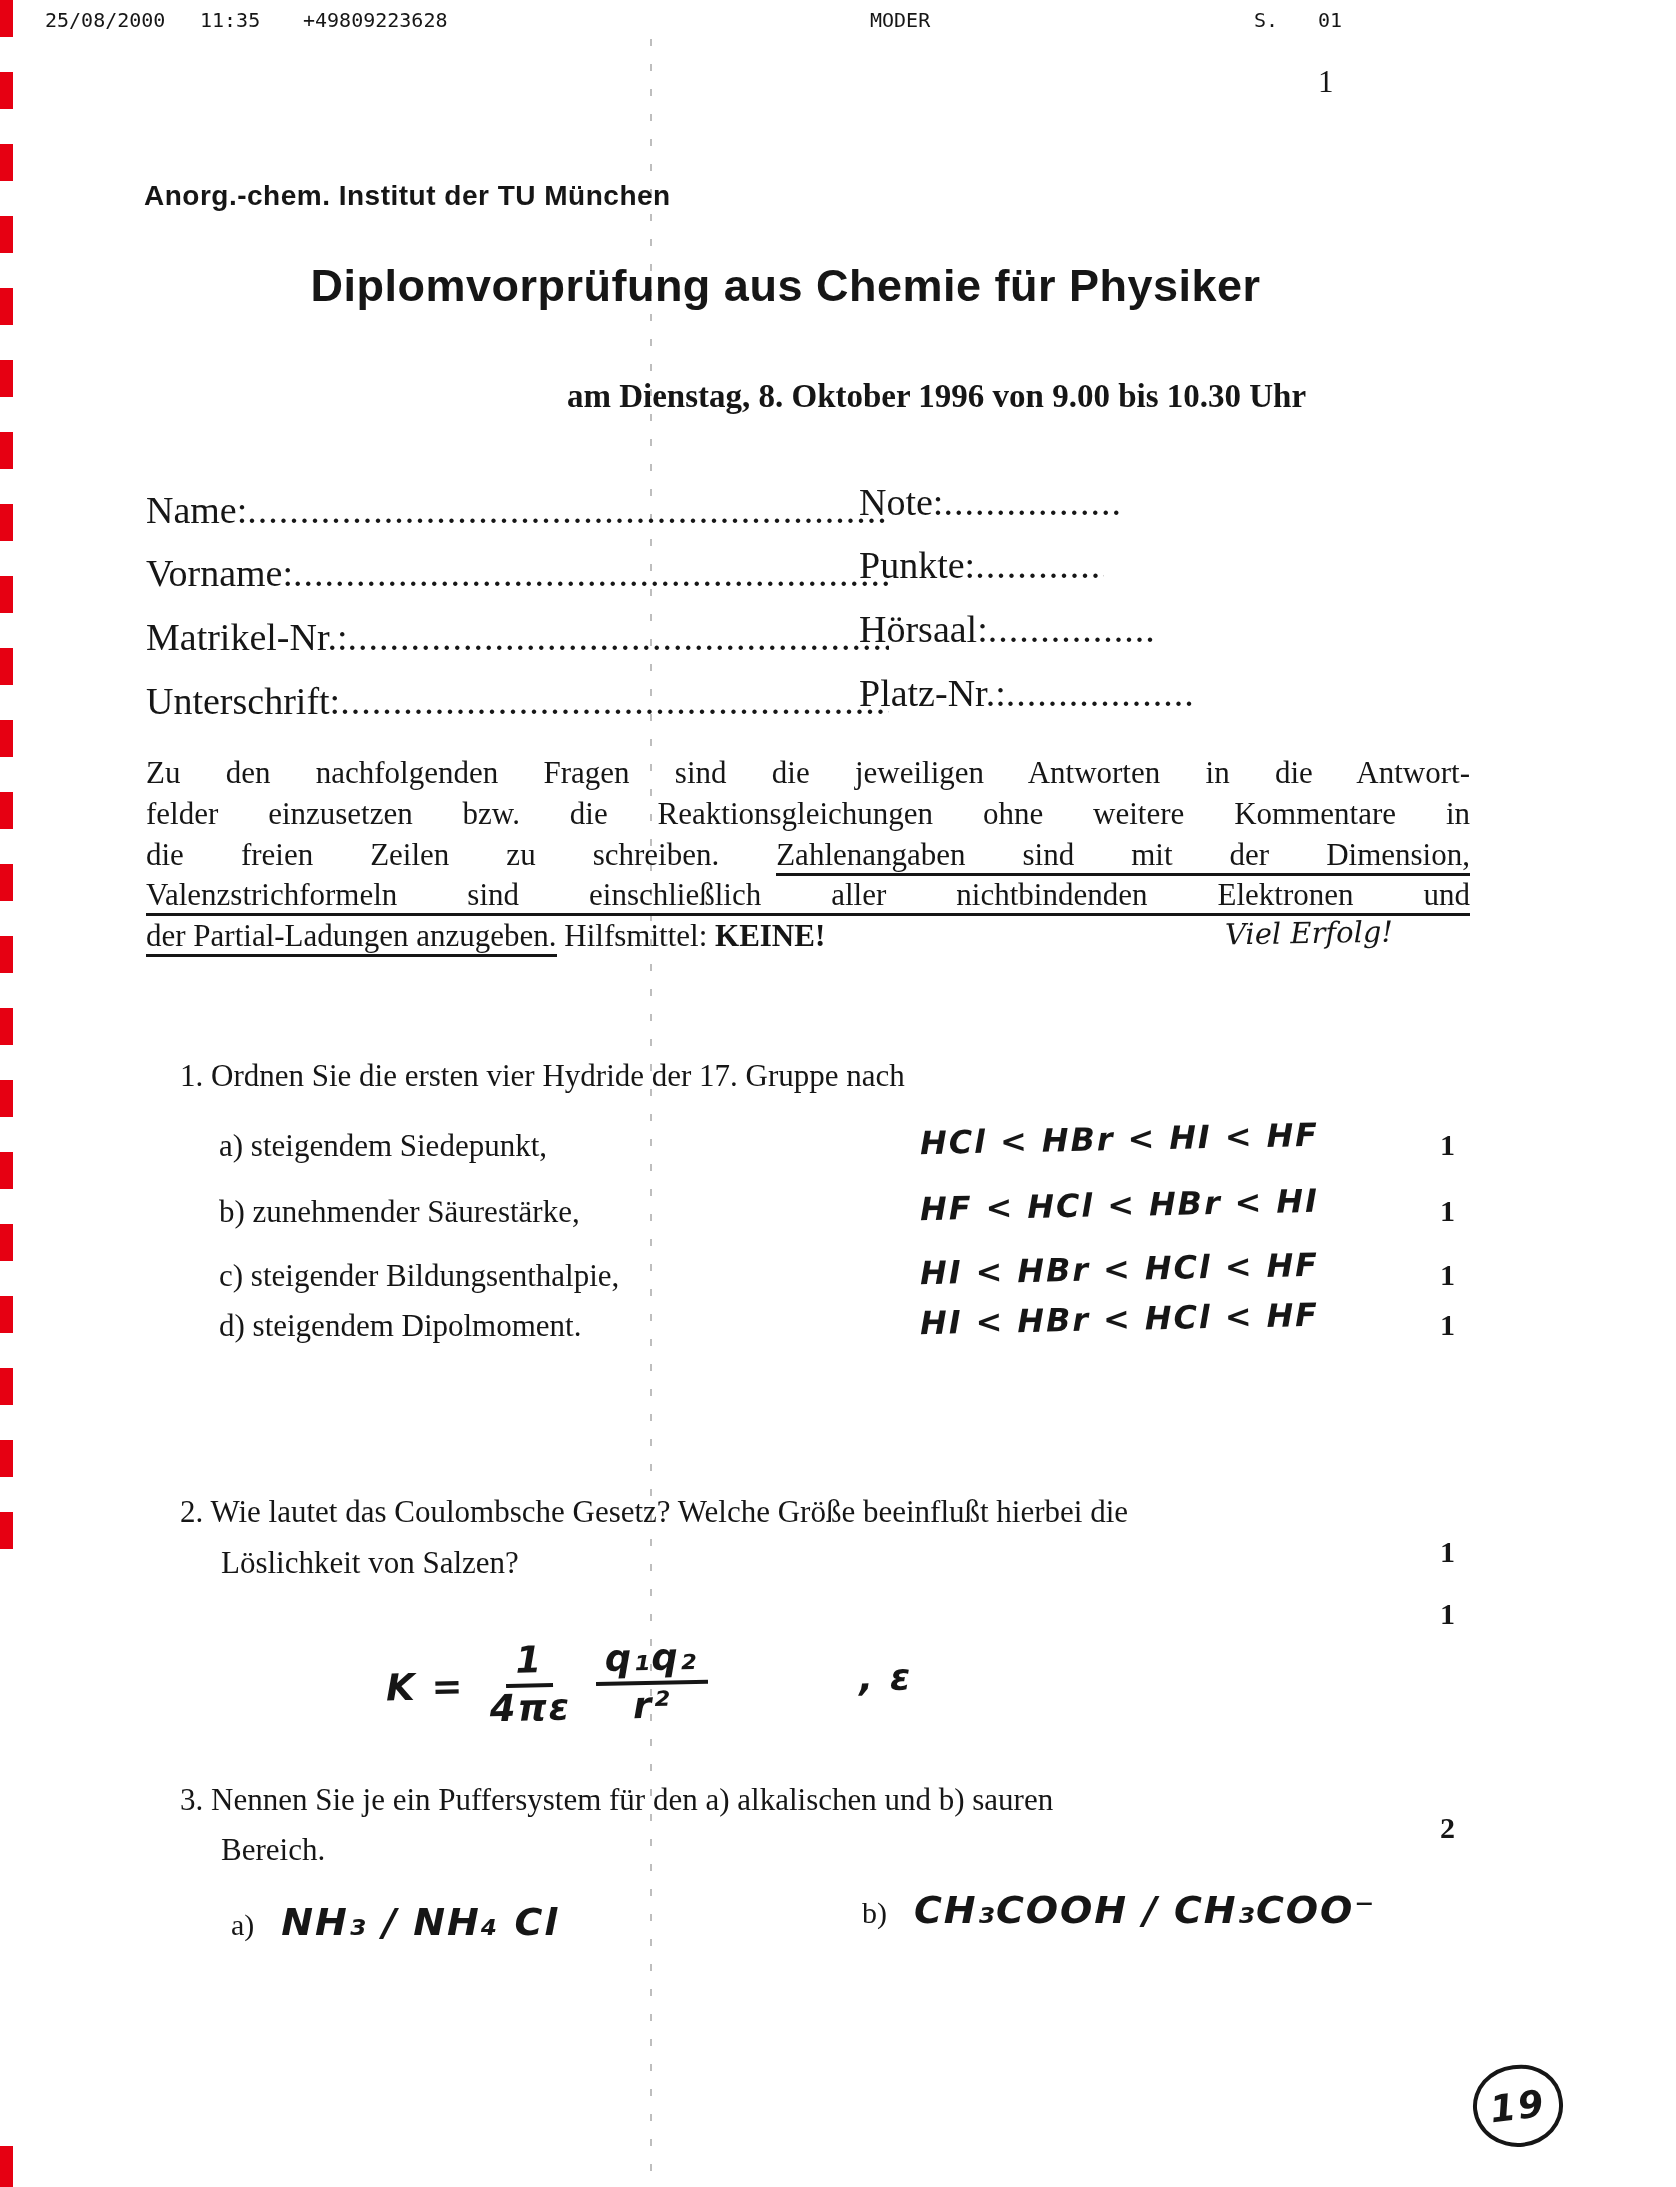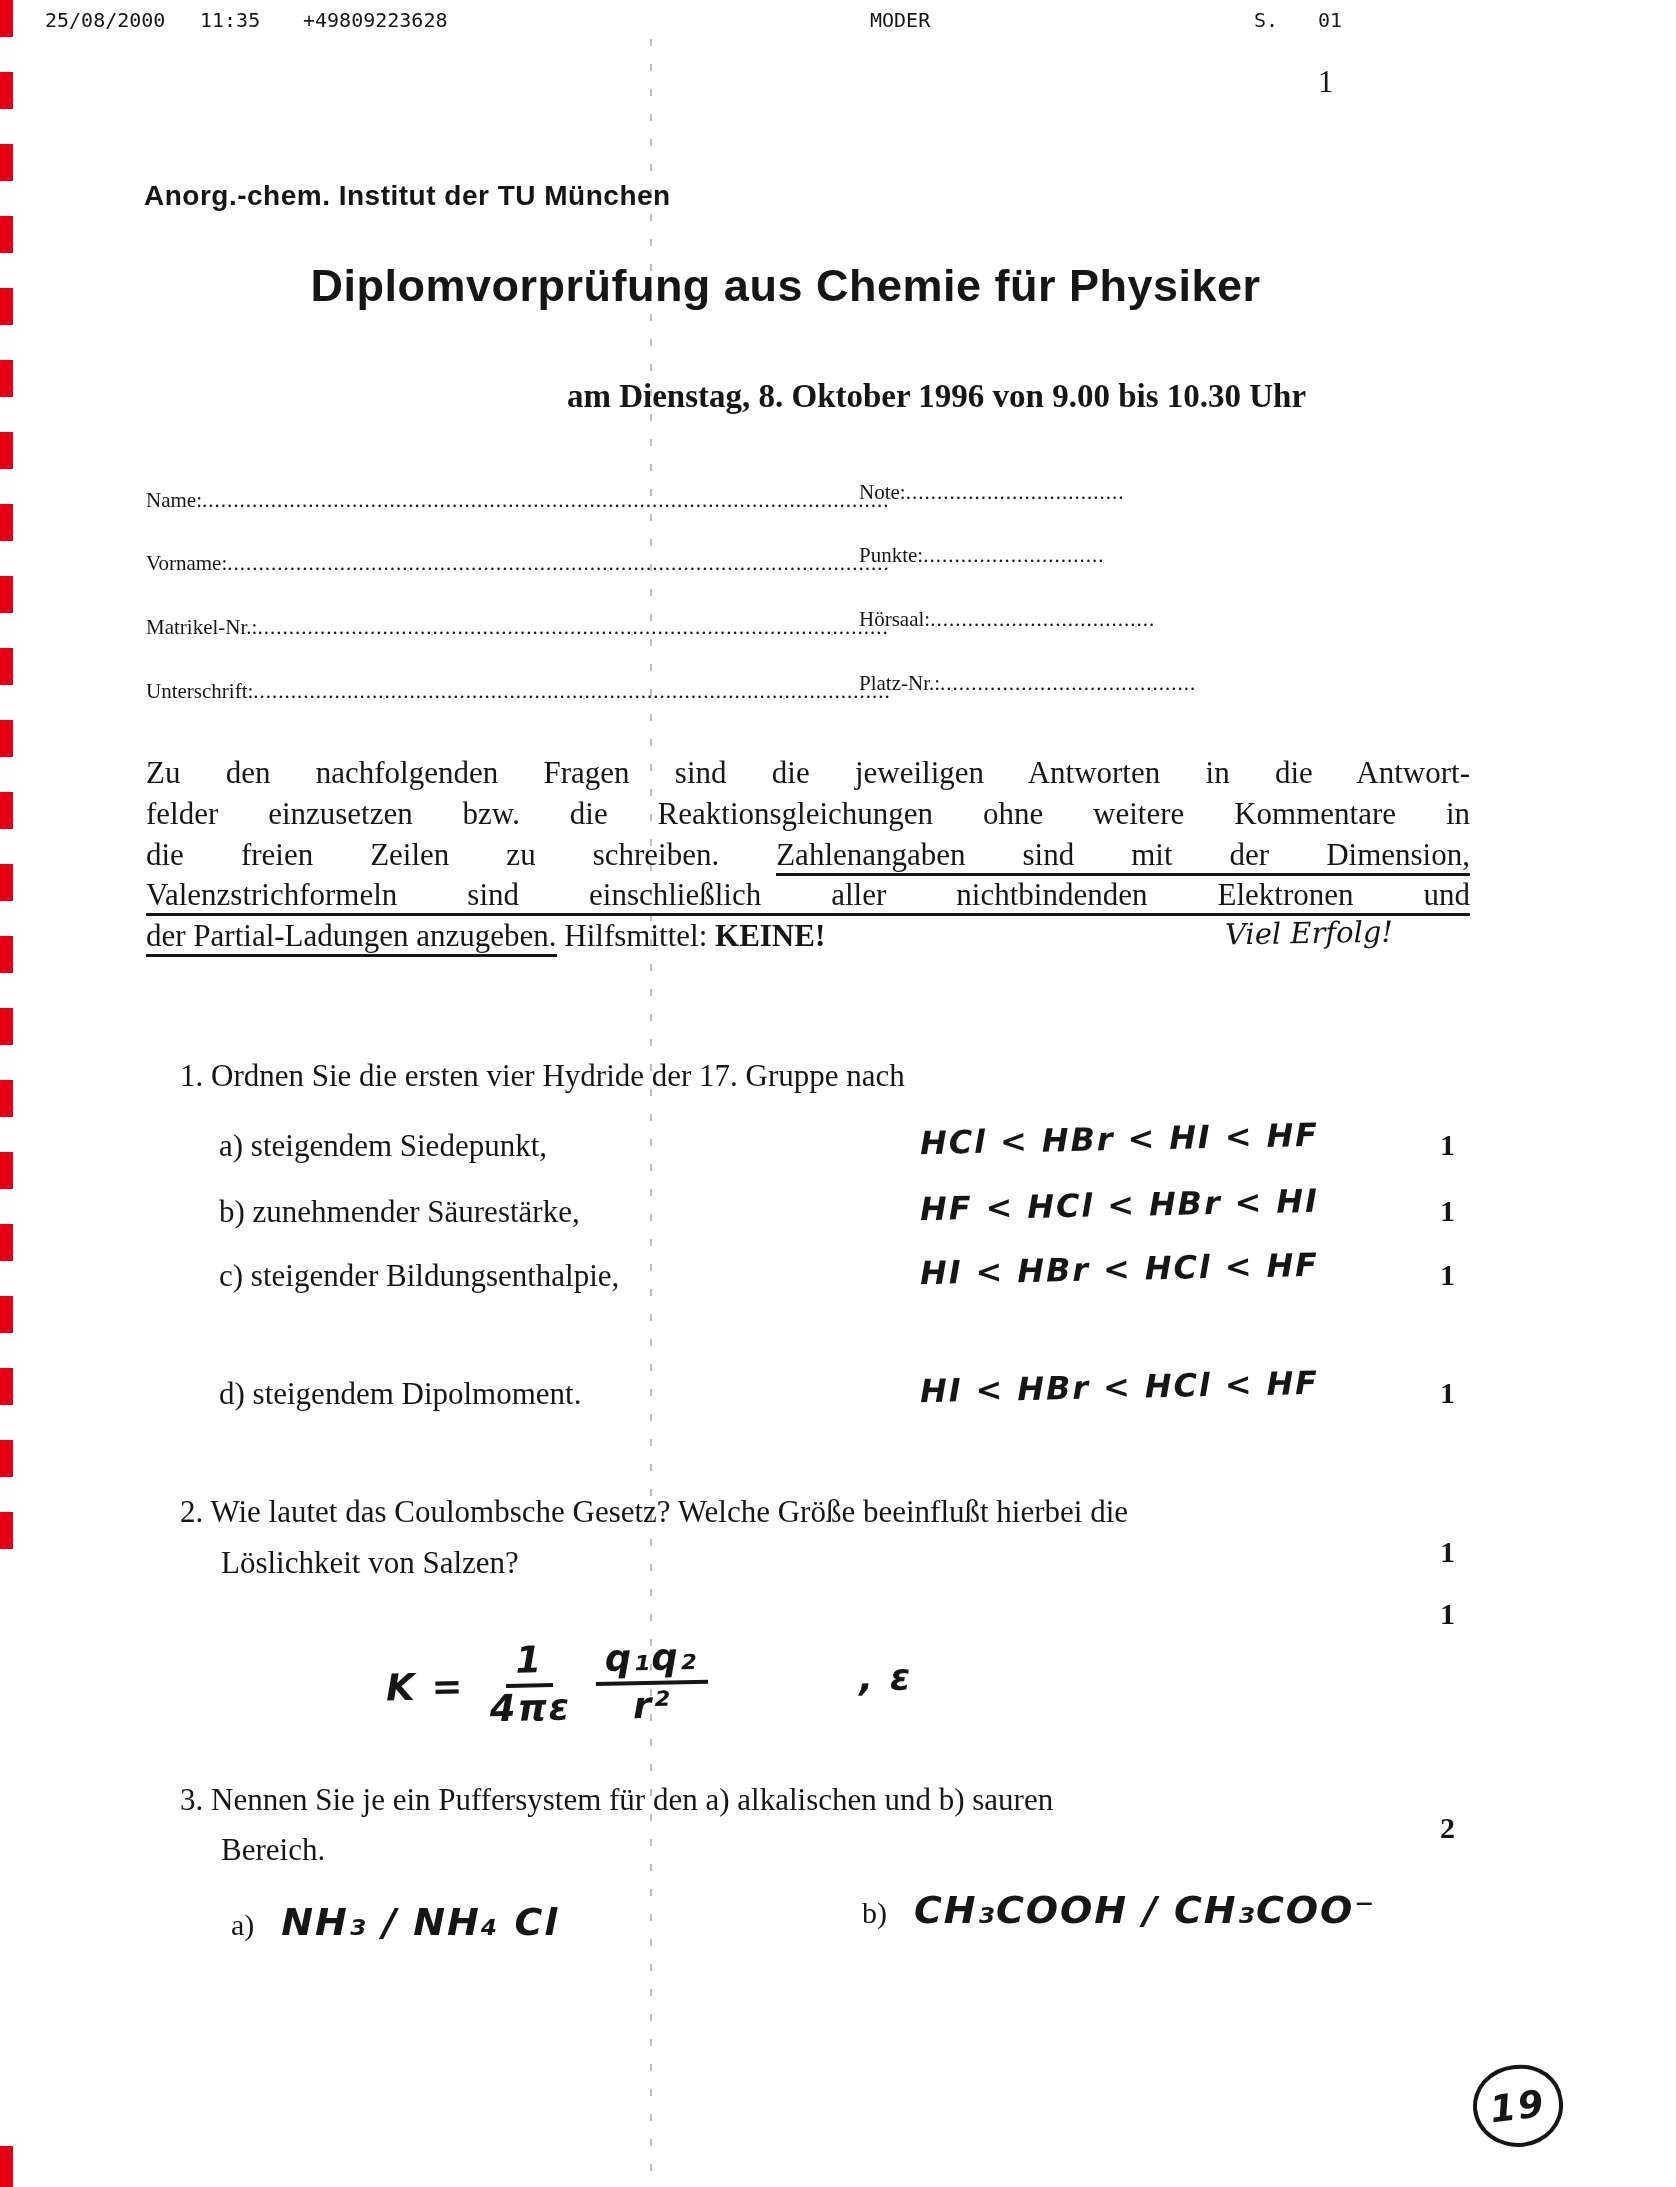--- a/index.html
+++ b/index.html
@@ -54,21 +54,21 @@
   }
   .scope{
     position:absolute;left:388px;top:336px;width:932px;text-align:center;
     font-weight:bold;font-size:27px;
   }
   .dateline{
     position:absolute;left:291px;top:378px;width:1291px;text-align:center;
     font-weight:bold;font-size:33px;white-space:nowrap;
   }
   
-  .frow{position:absolute;display:flex;font-size:21px;white-space:nowrap;}
+  .frow{position:absolute;display:flex;font-size:38px;white-space:nowrap;}
   .frow .leader{flex:1;overflow:hidden;white-space:nowrap;letter-spacing:1px;}
   .fl{left:146px;width:743px;}
   .fr{left:859px;justify-content:flex-end;}
   
   .instr{position:absolute;left:146px;width:1324px;font-size:31px;line-height:40px;white-space:nowrap;}
   .just{text-align:justify;text-align-last:justify;}
   .u{border-bottom:3.9px solid var(--ink);padding-bottom:1px;}
   .b{font-weight:bold;}
   .wish{
     position:absolute;left:1225px;top:916px;font-size:29px;font-style:italic;
@@ -182,21 +182,21 @@
   <div class="qrow" style="top:1194px">
     <span class="qlabel">b) zunehmender Säurestärke,</span>
     <span class="qanswer hw">HF &lt; HCl &lt; HBr &lt; HI</span>
     <span class="qpoints">1</span>
   </div>
   <div class="qrow" style="top:1258px">
     <span class="qlabel">c) steigender Bildungsenthalpie,</span>
     <span class="qanswer hw">HI &lt; HBr &lt; HCl &lt; HF</span>
     <span class="qpoints">1</span>
   </div>
-  <div class="qrow" style="top:1376px">
+  <div class="qrow" style="top:1308px">
     <span class="qlabel">d) steigendem Dipolmoment.</span>
     <span class="qanswer hw">HI &lt; HBr &lt; HCl &lt; HF</span>
     <span class="qpoints">1</span>
   </div>
 
   <div class="qtitle" style="top:1494px">2. Wie lautet das Coulombsche Gesetz? Welche Größe beeinflußt hierbei die</div>
   <div class="qtitle" style="top:1545px;left:221px">Löslichkeit von Salzen?</div>
   <span class="qpoints" style="top:1535px">1</span>
   <span class="qpoints" style="top:1597px">1</span>
 

